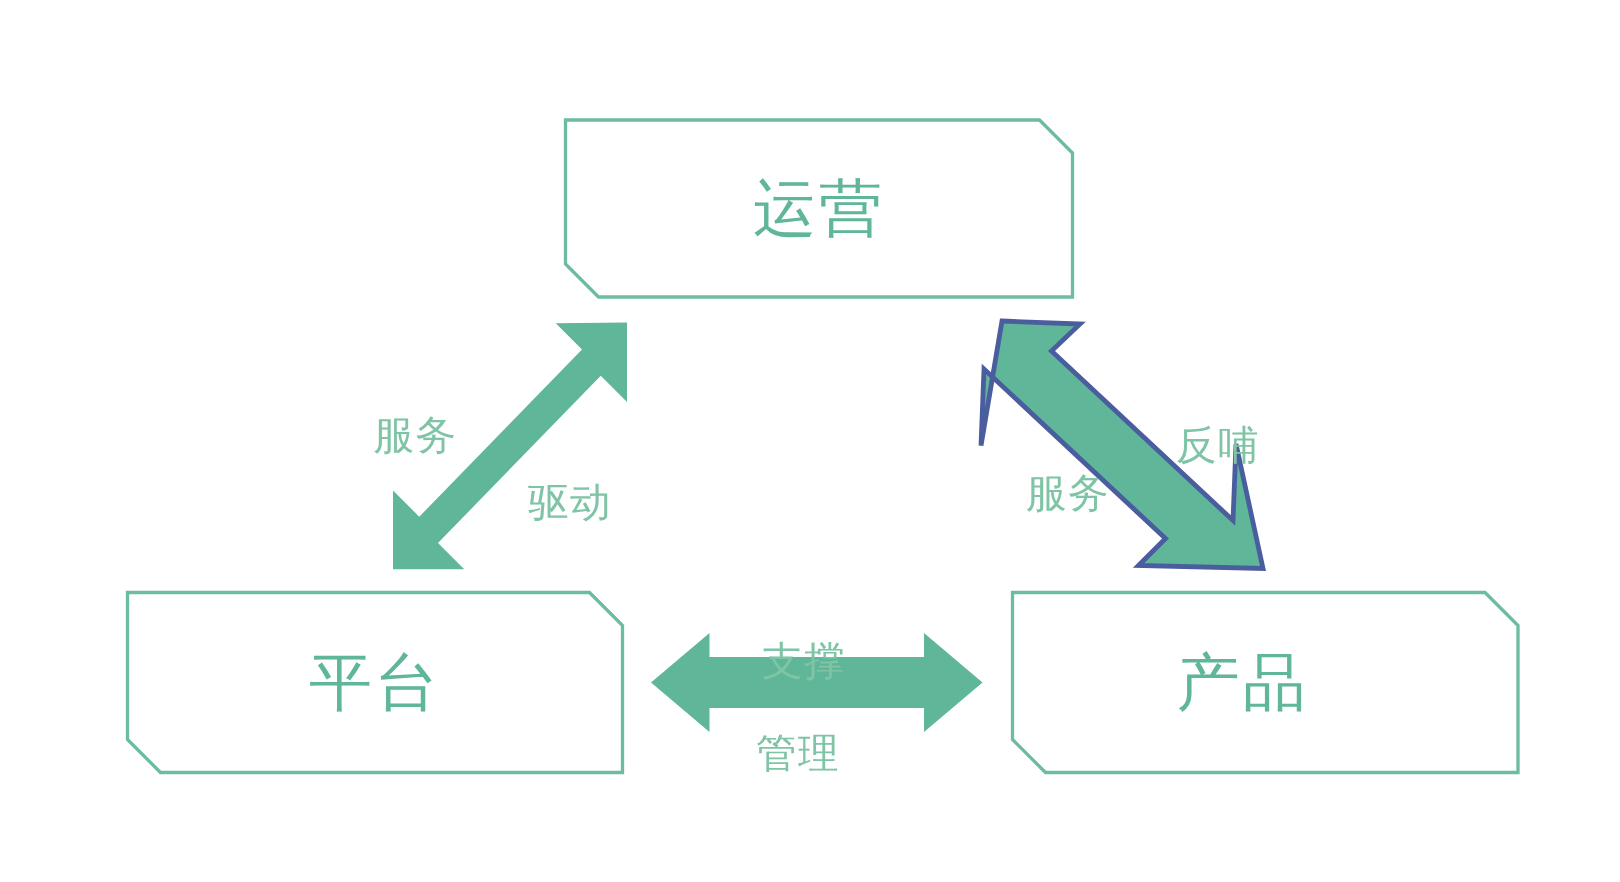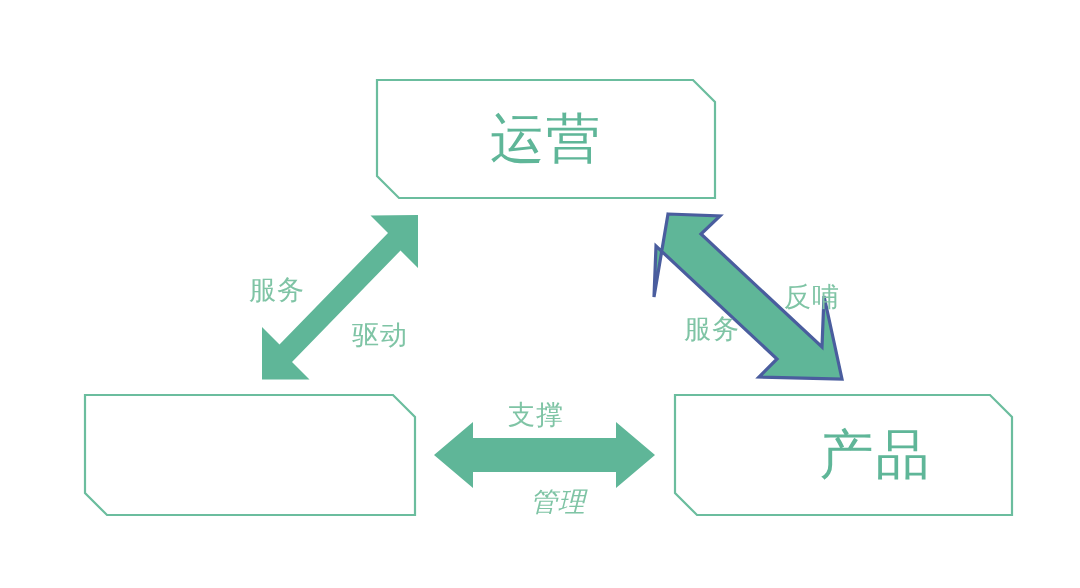--- a/index.html
+++ b/index.html
@@ -23,21 +23,21 @@
     left: 0;
     top: 0;
     width: 1080px;
     height: 588px;
   }
   .node-label {
     position: absolute;
     display: flex;
     align-items: center;
     justify-content: center;
-    font-size: 54px;
+    font-size: 42px;
     letter-spacing: 2px;
     color: #5fb698;
     font-family: "DejaVu Sans", "Liberation Sans", sans-serif;
     font-weight: 400;
     white-space: nowrap;
     pointer-events: none;
   }
   .edge-label {
     position: absolute;
     font-size: 27px;
@@ -73,30 +73,33 @@
     <g>
       <polygon points="434,455 473,422 473,438 616,438 616,422 655,455 616,488 616,472 473,472 473,488" fill="#5fb698" stroke="none"></polygon>
     </g>
 
   </svg>
 
   <div class="node-label" style="left:377px; top:80px; width:338px; height:118px;">
     <span>运营</span>
   </div>
 
+  <div class="node-label" style="left:85px; top:395px; width:330px; height:120px;">
+    <span>平台</span>
+  </div>
 
-  <div class="node-label" style="left:707px; top:395px; width:337px; height:120px;">
+  <div class="node-label" style="left:660px; top:395px; width:337px; height:120px;">
     <span>产品</span>
   </div>
 
   <div class="edge-label" style="left:249px; top:272px;">服务</div>
 
   <div class="edge-label" style="left:352px; top:317px;text-align:center;">驱动</div>
 
   <div class="edge-label" style="left:784px; top:250px;margin-top:29px;">反哺</div>
 
   <div class="edge-label" style="left:684px; top:311px;">服务</div>
 
-  <div class="edge-label" style="left:508px; top:397px;font-family:Liberation Serif, serif;">支撑</div>
+  <div class="edge-label" style="left:508px; top:423px;font-family:Liberation Serif, serif;">支撑</div>
 
-  <div class="edge-label" style="left:530px; top:484px;font-style:italic;">管理</div>
+  <div class="edge-label" style="left:504px; top:484px;">管理</div>
 
 </div>
 
 </body></html>

